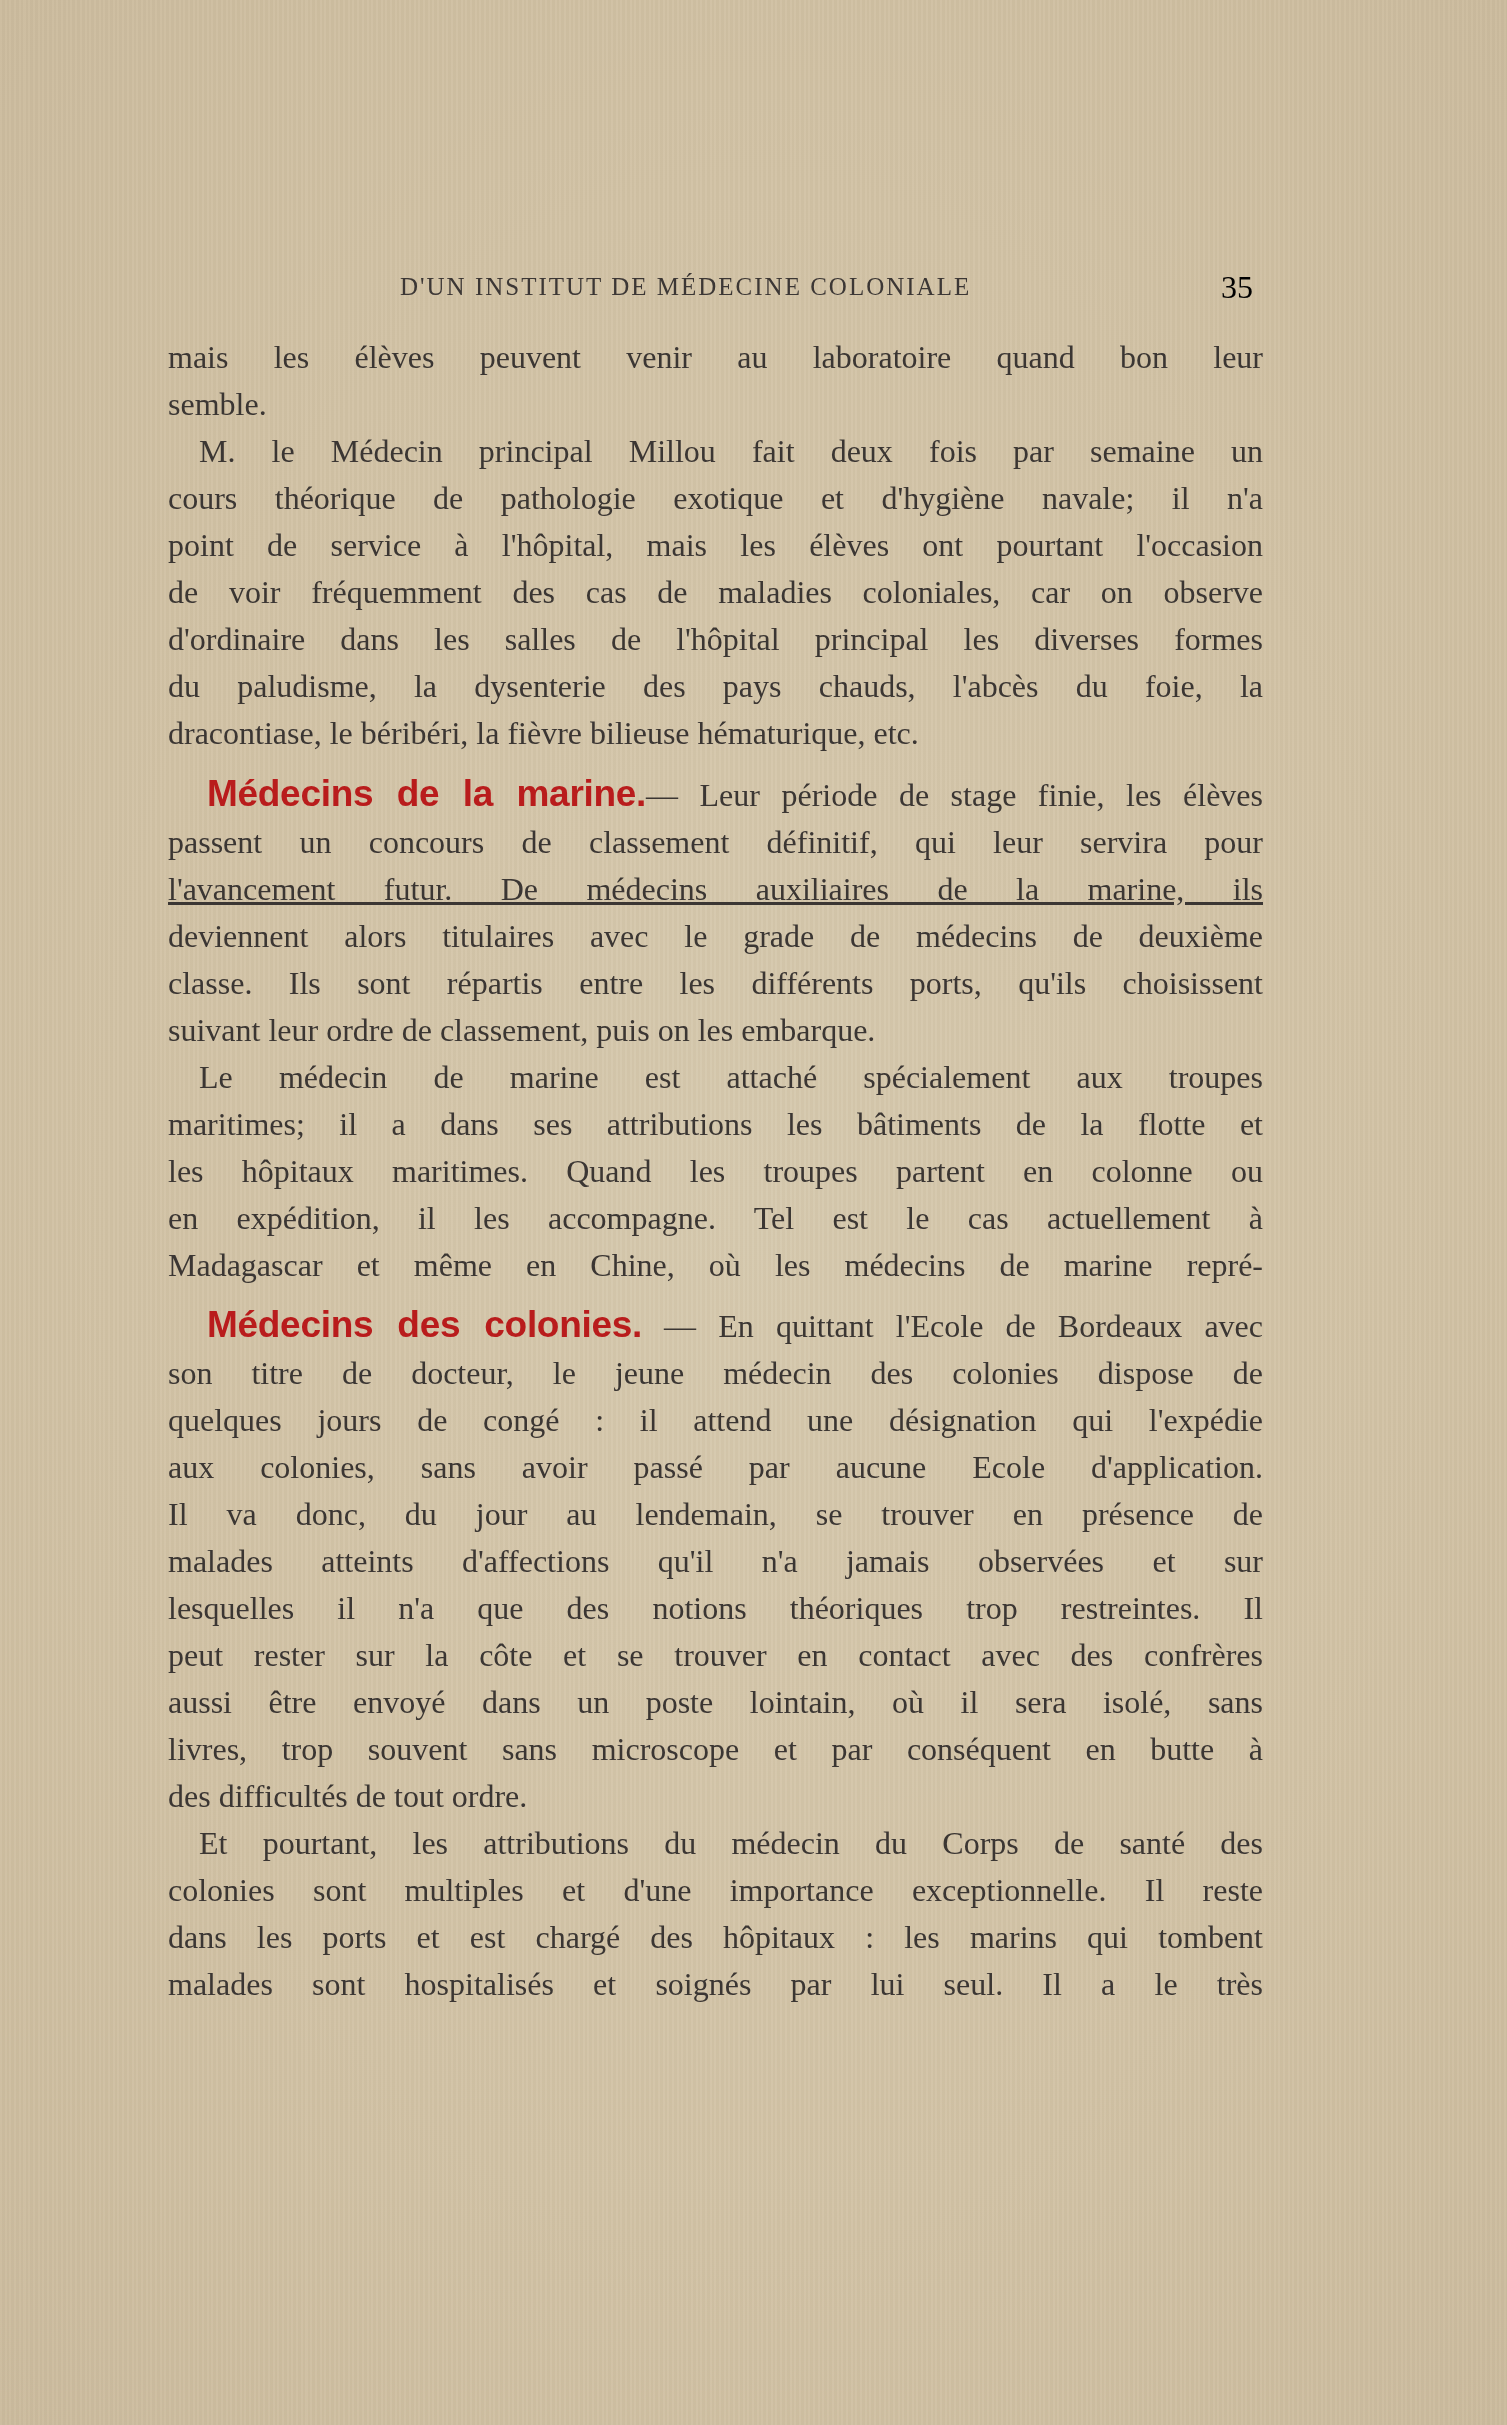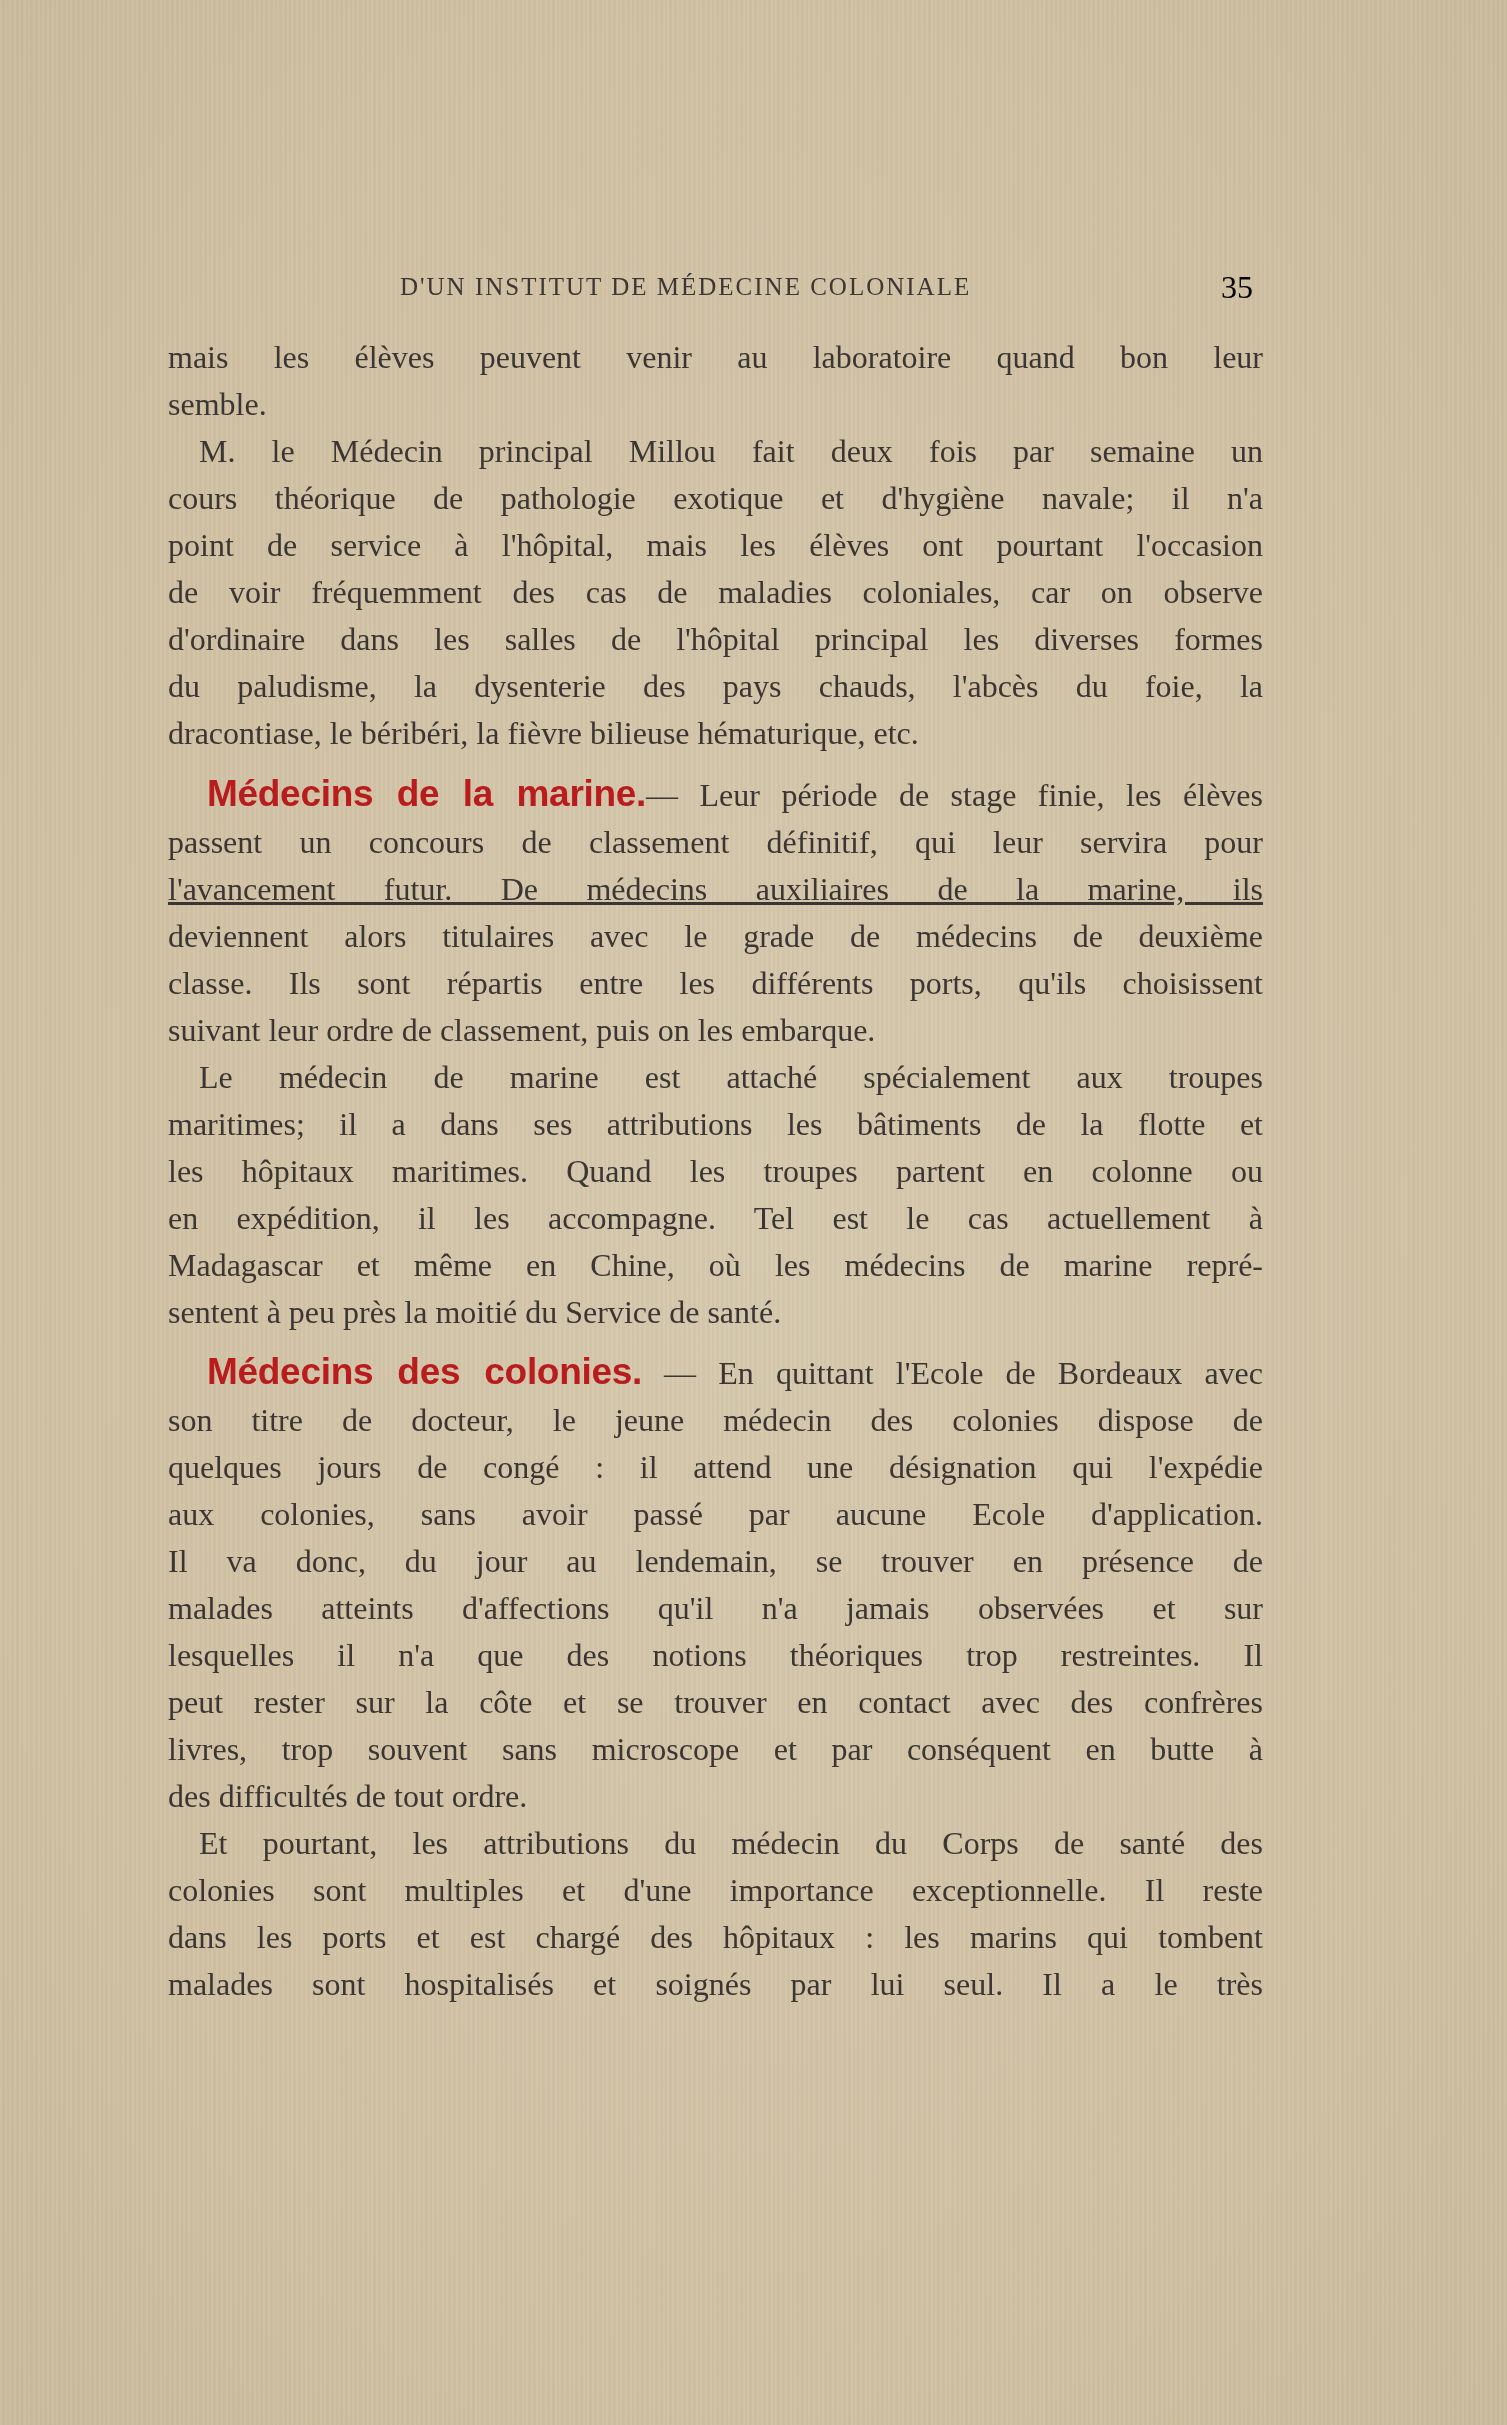--- a/index.html
+++ b/index.html
@@ -125,32 +125,32 @@
       <span class="line" style="white-space: normal; text-align: justify; text-align-last: justify;">classe. Ils sont répartis entre les différents ports, qu'ils choisissent</span>
       <span class="line last">suivant leur ordre de classement, puis on les embarque.</span>
     </p>
 
     <p class="para no-indent">
       <span class="line indent" style="white-space: normal; text-align: justify; text-align-last: justify;">Le médecin de marine est attaché spécialement aux troupes</span>
       <span class="line" style="white-space: normal; text-align: justify; text-align-last: justify;">maritimes; il a dans ses attributions les bâtiments de la flotte et</span>
       <span class="line" style="white-space: normal; text-align: justify; text-align-last: justify;">les hôpitaux maritimes. Quand les troupes partent en colonne ou</span>
       <span class="line" style="white-space: normal; text-align: justify; text-align-last: justify;">en expédition, il les accompagne. Tel est le cas actuellement à</span>
       <span class="line" style="white-space: normal; text-align: justify; text-align-last: justify;">Madagascar et même en Chine, où les médecins de marine repré-</span>
-      <span class="line last">sentent à peu près la moitié du Service de santé.</span>
     </p>
 
     <p class="para no-indent gap-before">
       <span class="line indent" style="white-space: normal; text-align: justify; text-align-last: justify;"><span class="section-head">Médecins des colonies.</span><span> — </span><span>En quittant l'Ecole de Bordeaux avec</span></span>
       <span class="line" style="white-space: normal; text-align: justify; text-align-last: justify;">son titre de docteur, le jeune médecin des colonies dispose de</span>
       <span class="line" style="white-space: normal; text-align: justify; text-align-last: justify;">quelques jours de congé : il attend une désignation qui l'expédie</span>
       <span class="line" style="white-space: normal; text-align: justify; text-align-last: justify;">aux colonies, sans avoir passé par aucune Ecole d'application.</span>
       <span class="line" style="white-space: normal; text-align: justify; text-align-last: justify;">Il va donc, du jour au lendemain, se trouver en présence de</span>
       <span class="line" style="white-space: normal; text-align: justify; text-align-last: justify;">malades atteints d'affections qu'il n'a jamais observées et sur</span>
       <span class="line" style="white-space: normal; text-align: justify; text-align-last: justify;">lesquelles il n'a que des notions théoriques trop restreintes. Il</span>
       <span class="line" style="white-space: normal; text-align: justify; text-align-last: justify;">peut rester sur la côte et se trouver en contact avec des confrères</span>
+      <span class="line" style="white-space: normal; text-align: justify; text-align-last: justify;">aussi être envoyé dans un poste lointain, où il sera isolé, sans</span>
       <span class="line" style="white-space: normal; text-align: justify; text-align-last: justify;">livres, trop souvent sans microscope et par conséquent en butte à</span>
       <span class="line last">des difficultés de tout ordre.</span>
     </p>
 
     <p class="para no-indent">
       <span class="line indent" style="white-space: normal; text-align: justify; text-align-last: justify;">Et pourtant, les attributions du médecin du Corps de santé des</span>
       <span class="line" style="white-space: normal; text-align: justify; text-align-last: justify;">colonies sont multiples et d'une importance exceptionnelle. Il reste</span>
       <span class="line" style="white-space: normal; text-align: justify; text-align-last: justify;">dans les ports et est chargé des hôpitaux : les marins qui tombent</span>
       <span class="line" style="white-space: normal; text-align: justify; text-align-last: justify;">malades sont hospitalisés et soignés par lui seul. Il a le très</span>
     </p>

